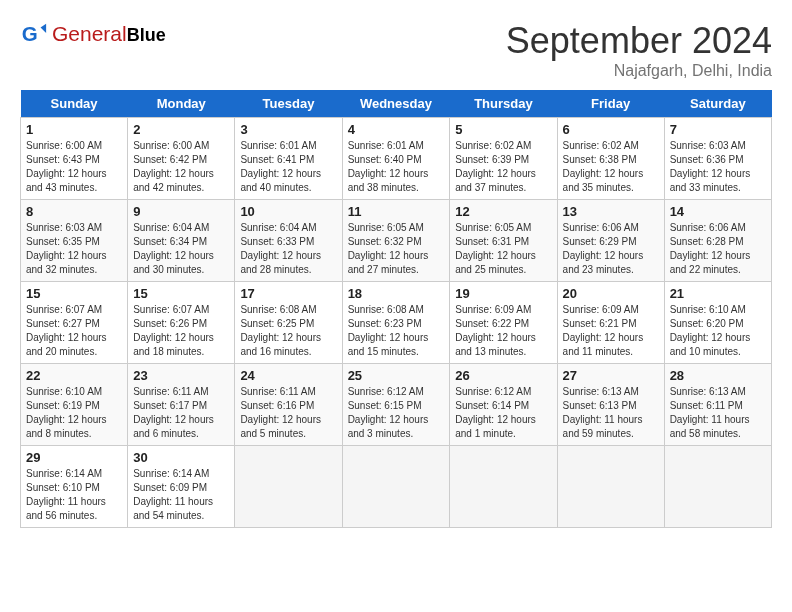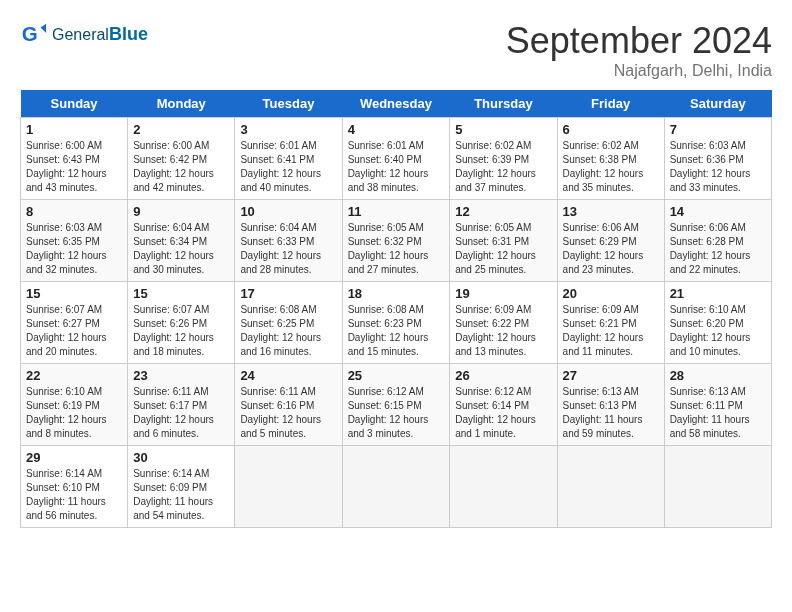--- a/index.html
+++ b/index.html
@@ -14,22 +14,22 @@
       display: flex;
       justify-content: space-between;
       align-items: flex-start;
       margin-bottom: 10px;
     }
     .logo {
       display: flex;
       align-items: center;
       gap: 4px;
     }
-    .logo-text-general { font-size: 16px; color: #0c4a6e; font-weight: normal; }
-    .logo-text-blue { font-size: 18px; color: #0369a1; font-weight: bold; }
+    .logo-text-general { font-size: 21px; color: #b91c1c; font-weight: normal; }
+    .logo-text-blue { font-size: 18px; color: #000000; font-weight: bold; }
     .logo-icon {
       width: 28px;
       height: 28px;
     }
     .title-block { text-align: right; margin-left: 8px; }
     .month-title { font-size: 36px; color: #333; font-weight: normal; }
     .location-title { font-size: 16px; color: #737373; }
     table {
       width: 100%;
       border-collapse: collapse;

